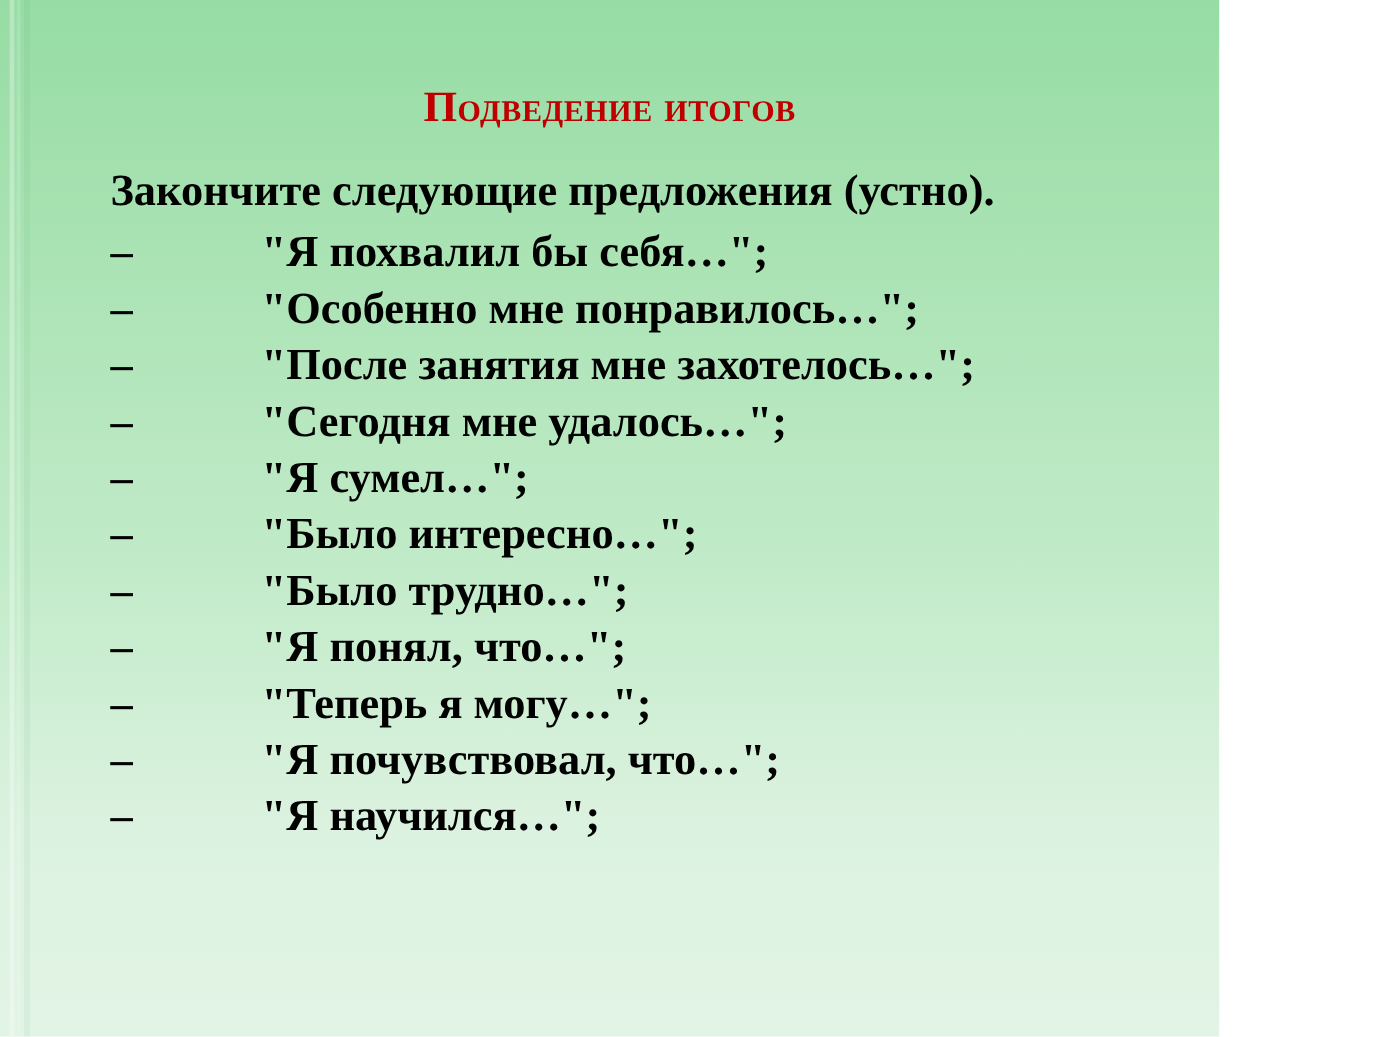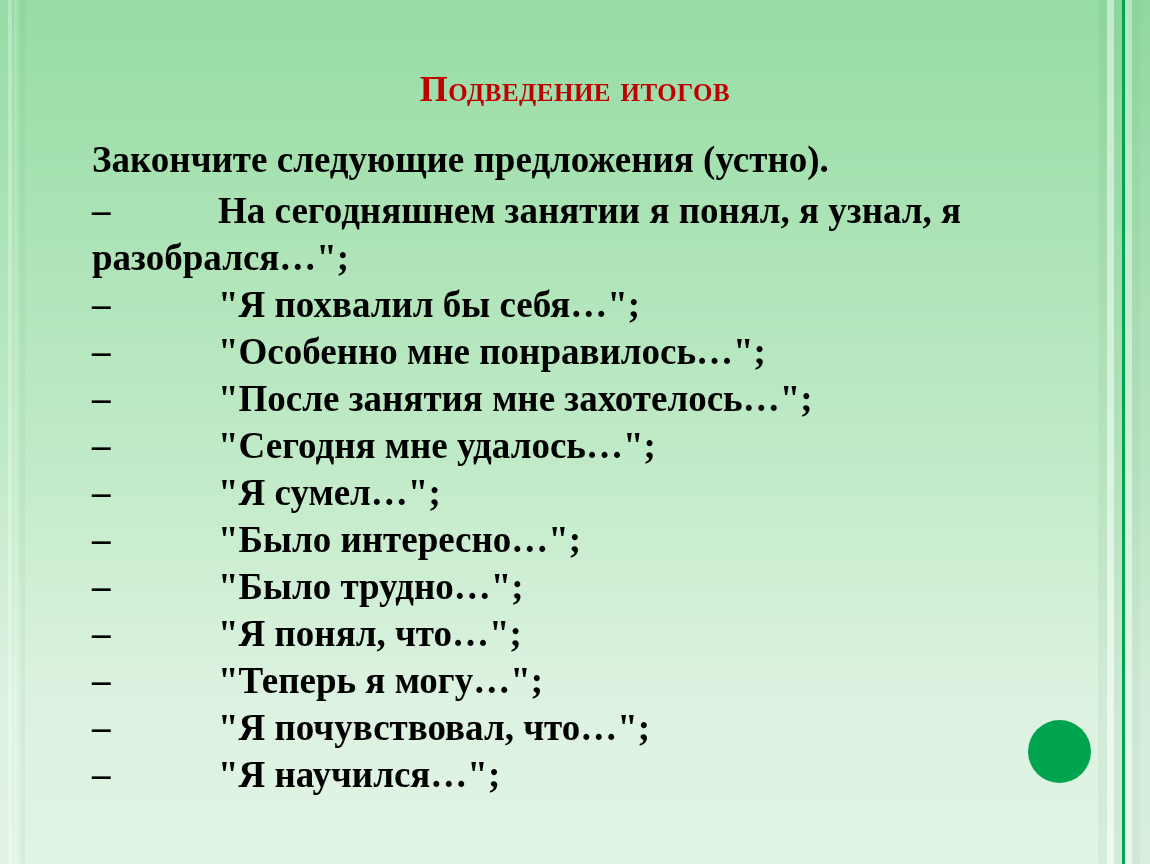--- a/index.html
+++ b/index.html
@@ -6,21 +6,21 @@
     margin: 0;
     padding: 0;
     background: #ffffff;
   }
   body {
     font-family: "Liberation Serif", "DejaVu Serif", serif;
   }
 
   #slide {
     position: relative;
-    width: 1150px;
+    width: 1016px;
     height: 864px;
     overflow: hidden;
     background: linear-gradient(to bottom, #96DCA4 0%, #A8E2B2 22%, #C2EBC9 55%, #DCF2E0 80%, #E2F4E5 100%);
   }
 
   
   .stripe {
     position: absolute;
     top: 0;
     bottom: 0;
@@ -115,21 +115,20 @@
   <div class="stripe r3"></div>
   <div class="stripe r4"></div>
   <div class="stripe r5"></div>
   <div class="stripe r6"></div>
   <div class="stripe r7"></div>
 
   <div id="title">Подведение итогов</div>
 
   <div id="body">
     <p class="intro">Закончите следующие предложения (устно).</p>
-    <p class="item wrap"><span class="dash">–</span><span>На сегодняшнем занятии я понял, я узнал, я разобрался…";</span></p>
     <p class="item"><span class="dash">–</span><span>"Я похвалил бы себя…";</span></p>
     <p class="item"><span class="dash">–</span><span>"Особенно мне понравилось…";</span></p>
     <p class="item"><span class="dash">–</span><span>"После занятия мне захотелось…";</span></p>
     <p class="item"><span class="dash">–</span><span>"Сегодня мне удалось…";</span></p>
     <p class="item"><span class="dash">–</span><span>"Я сумел…";</span></p>
     <p class="item"><span class="dash">–</span><span>"Было интересно…";</span></p>
     <p class="item"><span class="dash">–</span><span>"Было трудно…";</span></p>
     <p class="item"><span class="dash">–</span><span>"Я понял, что…";</span></p>
     <p class="item"><span class="dash">–</span><span>"Теперь я могу…";</span></p>
     <p class="item"><span class="dash">–</span><span>"Я почувствовал, что…";</span></p>

